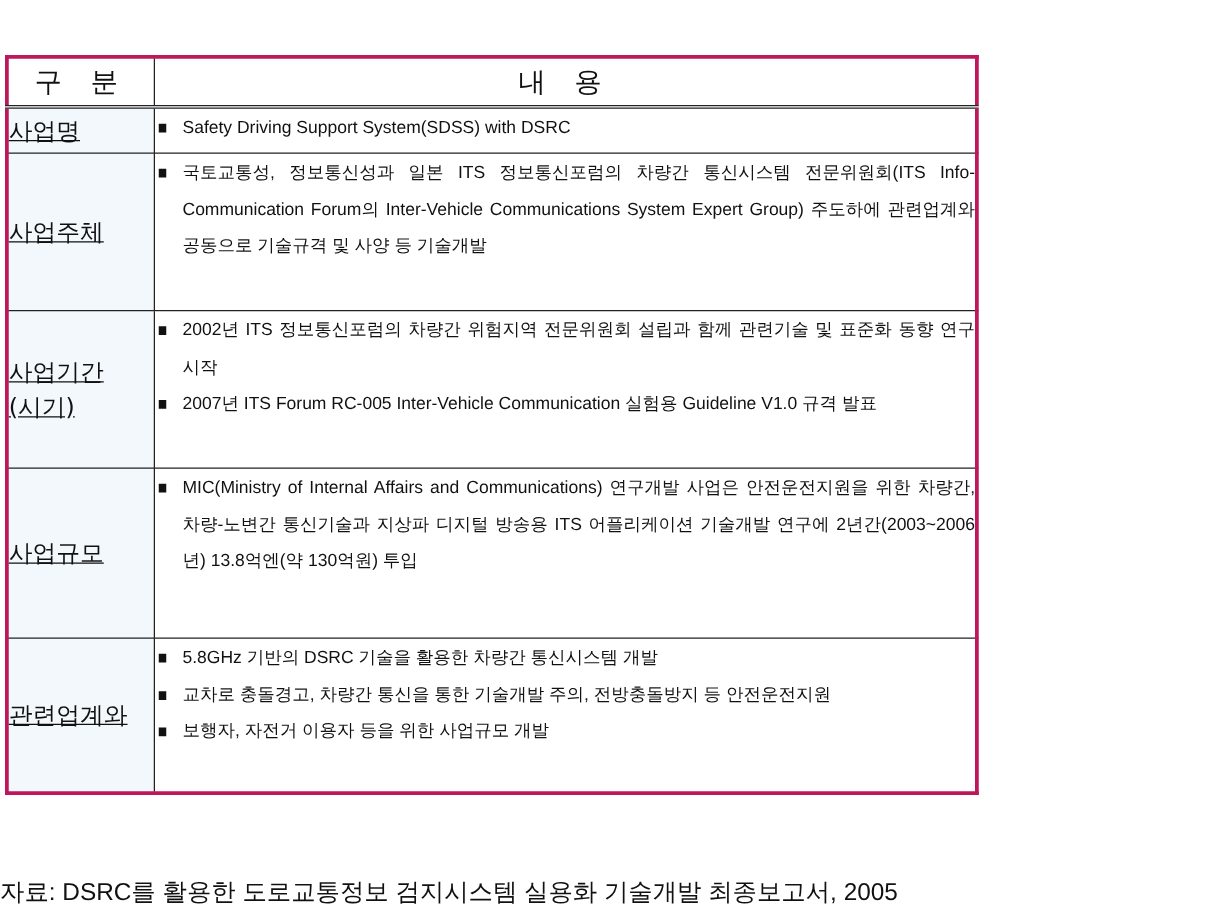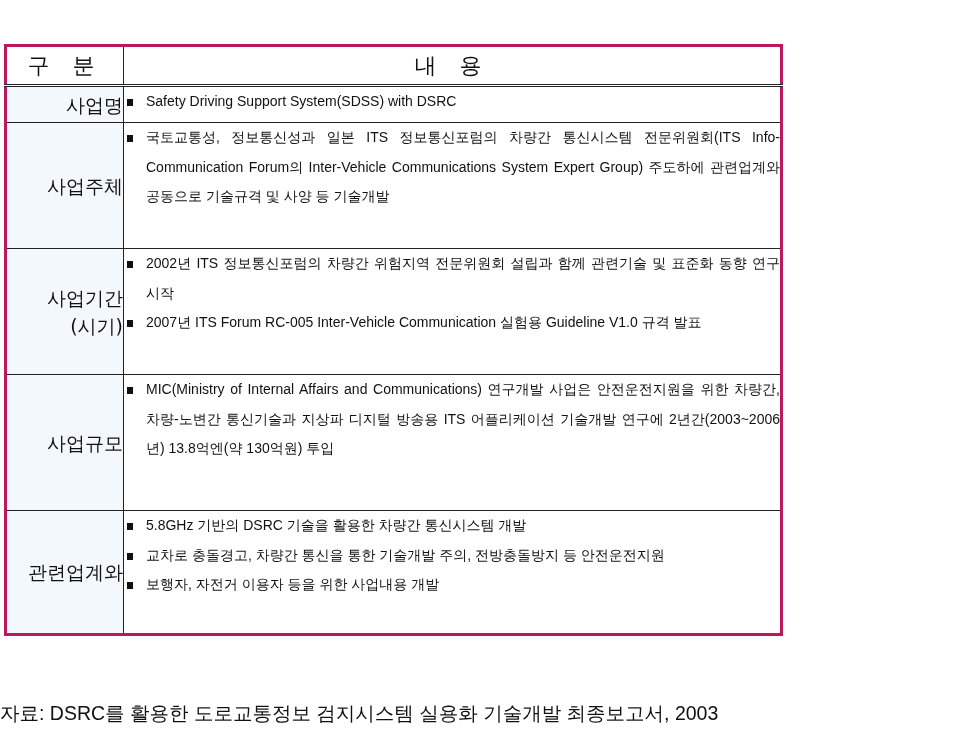--- a/index.html
+++ b/index.html
@@ -5,22 +5,22 @@
     html, body { margin:0; padding:0; background:#ffffff; }
     body { width:977px; height:730px; position:relative; overflow:hidden;
            font-family:"DejaVu Sans", "Liberation Sans", sans-serif; color:#111; }
     table.main { position:absolute; left:4px; top:4px; width:779px;
                  border-collapse:collapse; border:3px solid #be185d; table-layout:fixed;margin-top:40px; }
     table.main td, table.main th { border:1px solid #222; padding:0; }
     col.c1 { width:118px; }
     th.hdr { height:37px; font-weight:normal; font-size:22px; letter-spacing:8px;
              text-align:center; vertical-align:middle; }
     tr.head-row th { border-bottom:3px double #222; }
-    td.cat { background:#f3f8fd; text-align:right; vertical-align:middle;
-             font-size:19px; line-height:28px; }
+    td.cat { background:#f3f8fd; text-align:left; vertical-align:middle;
+             font-size:19px; line-height:28px;text-decoration:underline; }
     td.content { padding:2px 8px 3px 8px; vertical-align:top;
                  font-family:"Liberation Sans", sans-serif; font-size:14px; line-height:29.5px;
                  text-align:justify; }
     .bullet { position:relative; padding-left:22px; }
     .bullet::before { content:""; position:absolute; left:3px; top:12px; width:6px; height:7px; background:#111; }
     .source { position:absolute; left:0px; top:700px; font-family:"Liberation Sans", sans-serif;
               font-size:19.5px; color:#111; white-space:nowrap; }
   </style>
 </head>
 <body>
@@ -67,19 +67,19 @@
     <td class="content">
       <div class="bullet">MIC(Ministry of Internal Affairs and Communications) 연구개발 사업은 안전운전지원을 위한 차량간, 차량-노변간 통신기술과 지상파 디지털 방송용 ITS 어플리케이션 기술개발 연구에 2년간(2003~2006년) 13.8억엔(약 130억원) 투입</div>
     </td>
   </tr>
 
   <tr style="height:124px">
     <td class="cat">관련업계와</td>
     <td class="content">
       <div class="bullet">5.8GHz 기반의 DSRC 기술을 활용한 차량간 통신시스템 개발</div>
       <div class="bullet">교차로 충돌경고, 차량간 통신을 통한 기술개발 주의, 전방충돌방지 등 안전운전지원</div>
-      <div class="bullet">보행자, 자전거 이용자 등을 위한 사업내용 개발</div>
+      <div class="bullet">보행자, 자전거 이용자 등을 위한 사업규모 개발</div>
     </td>
   </tr>
 </tbody>
   </table>
 
-<div class="source">자료: DSRC를 활용한 도로교통정보 검지시스템 실용화 기술개발 최종보고서, 2003</div>
+<div class="source">자료: DSRC를 활용한 도로교통정보 검지시스템 실용화 기술개발 최종보고서, 2005</div>
 
 </body></html>

